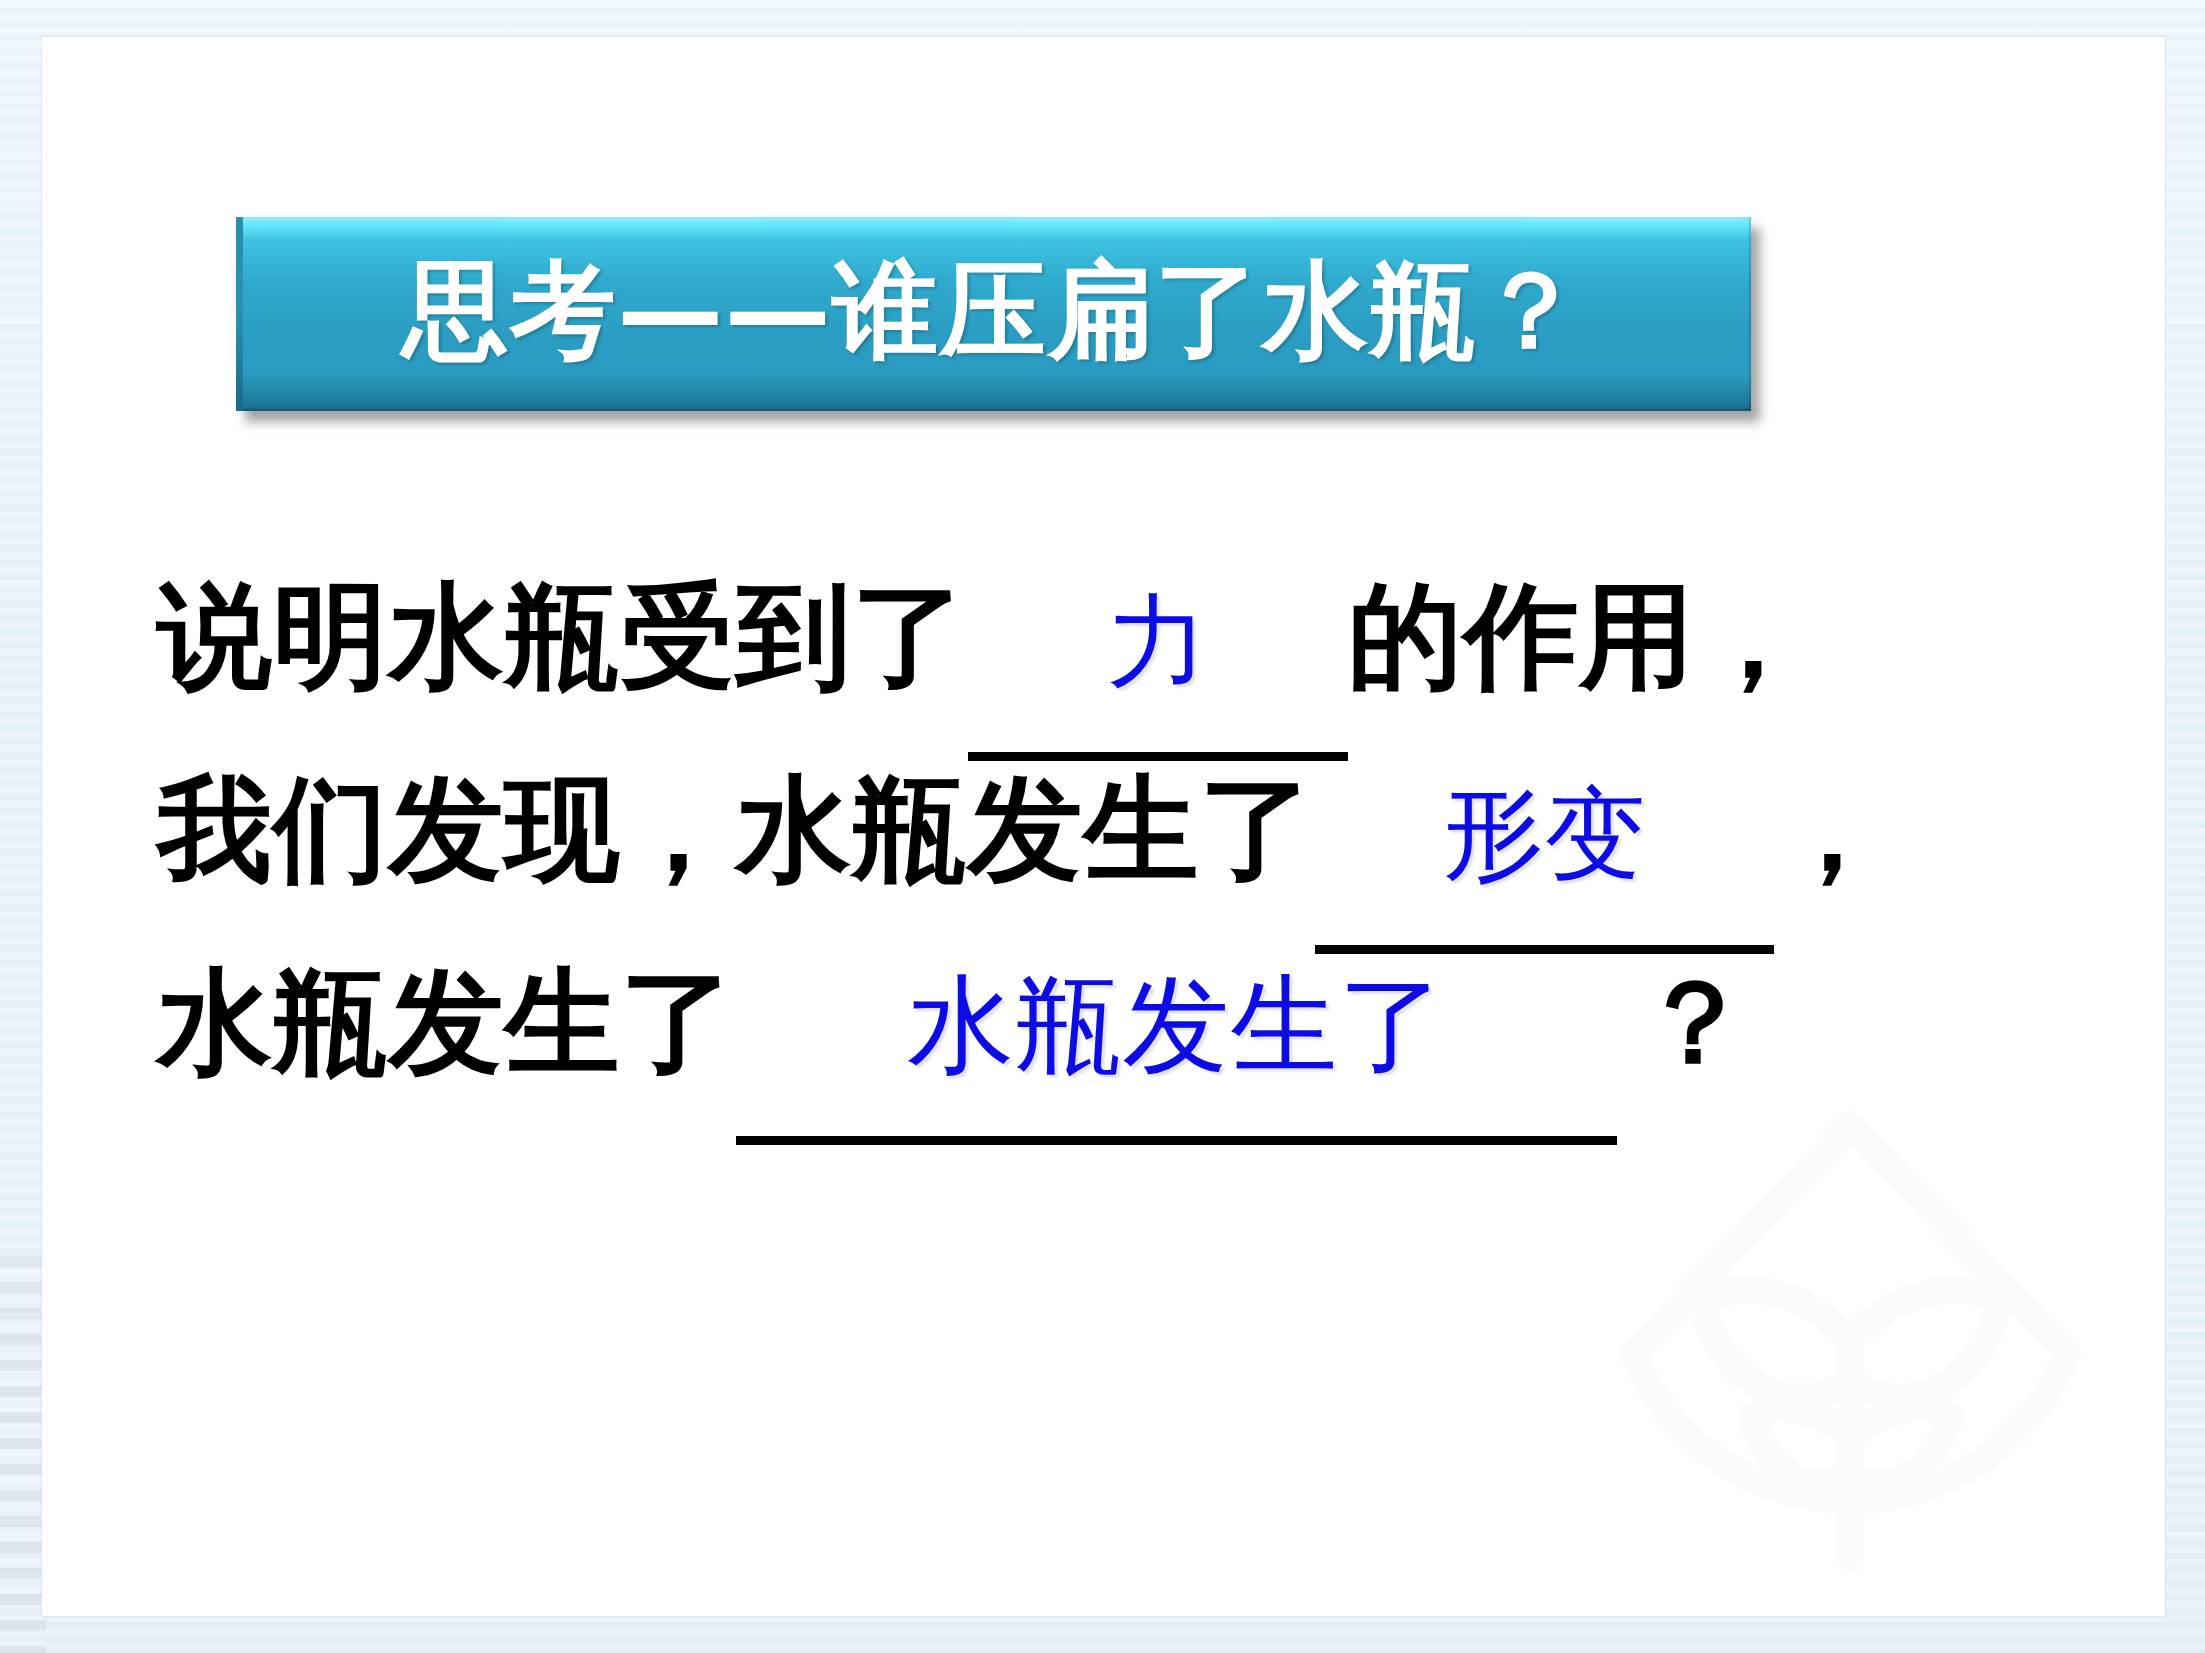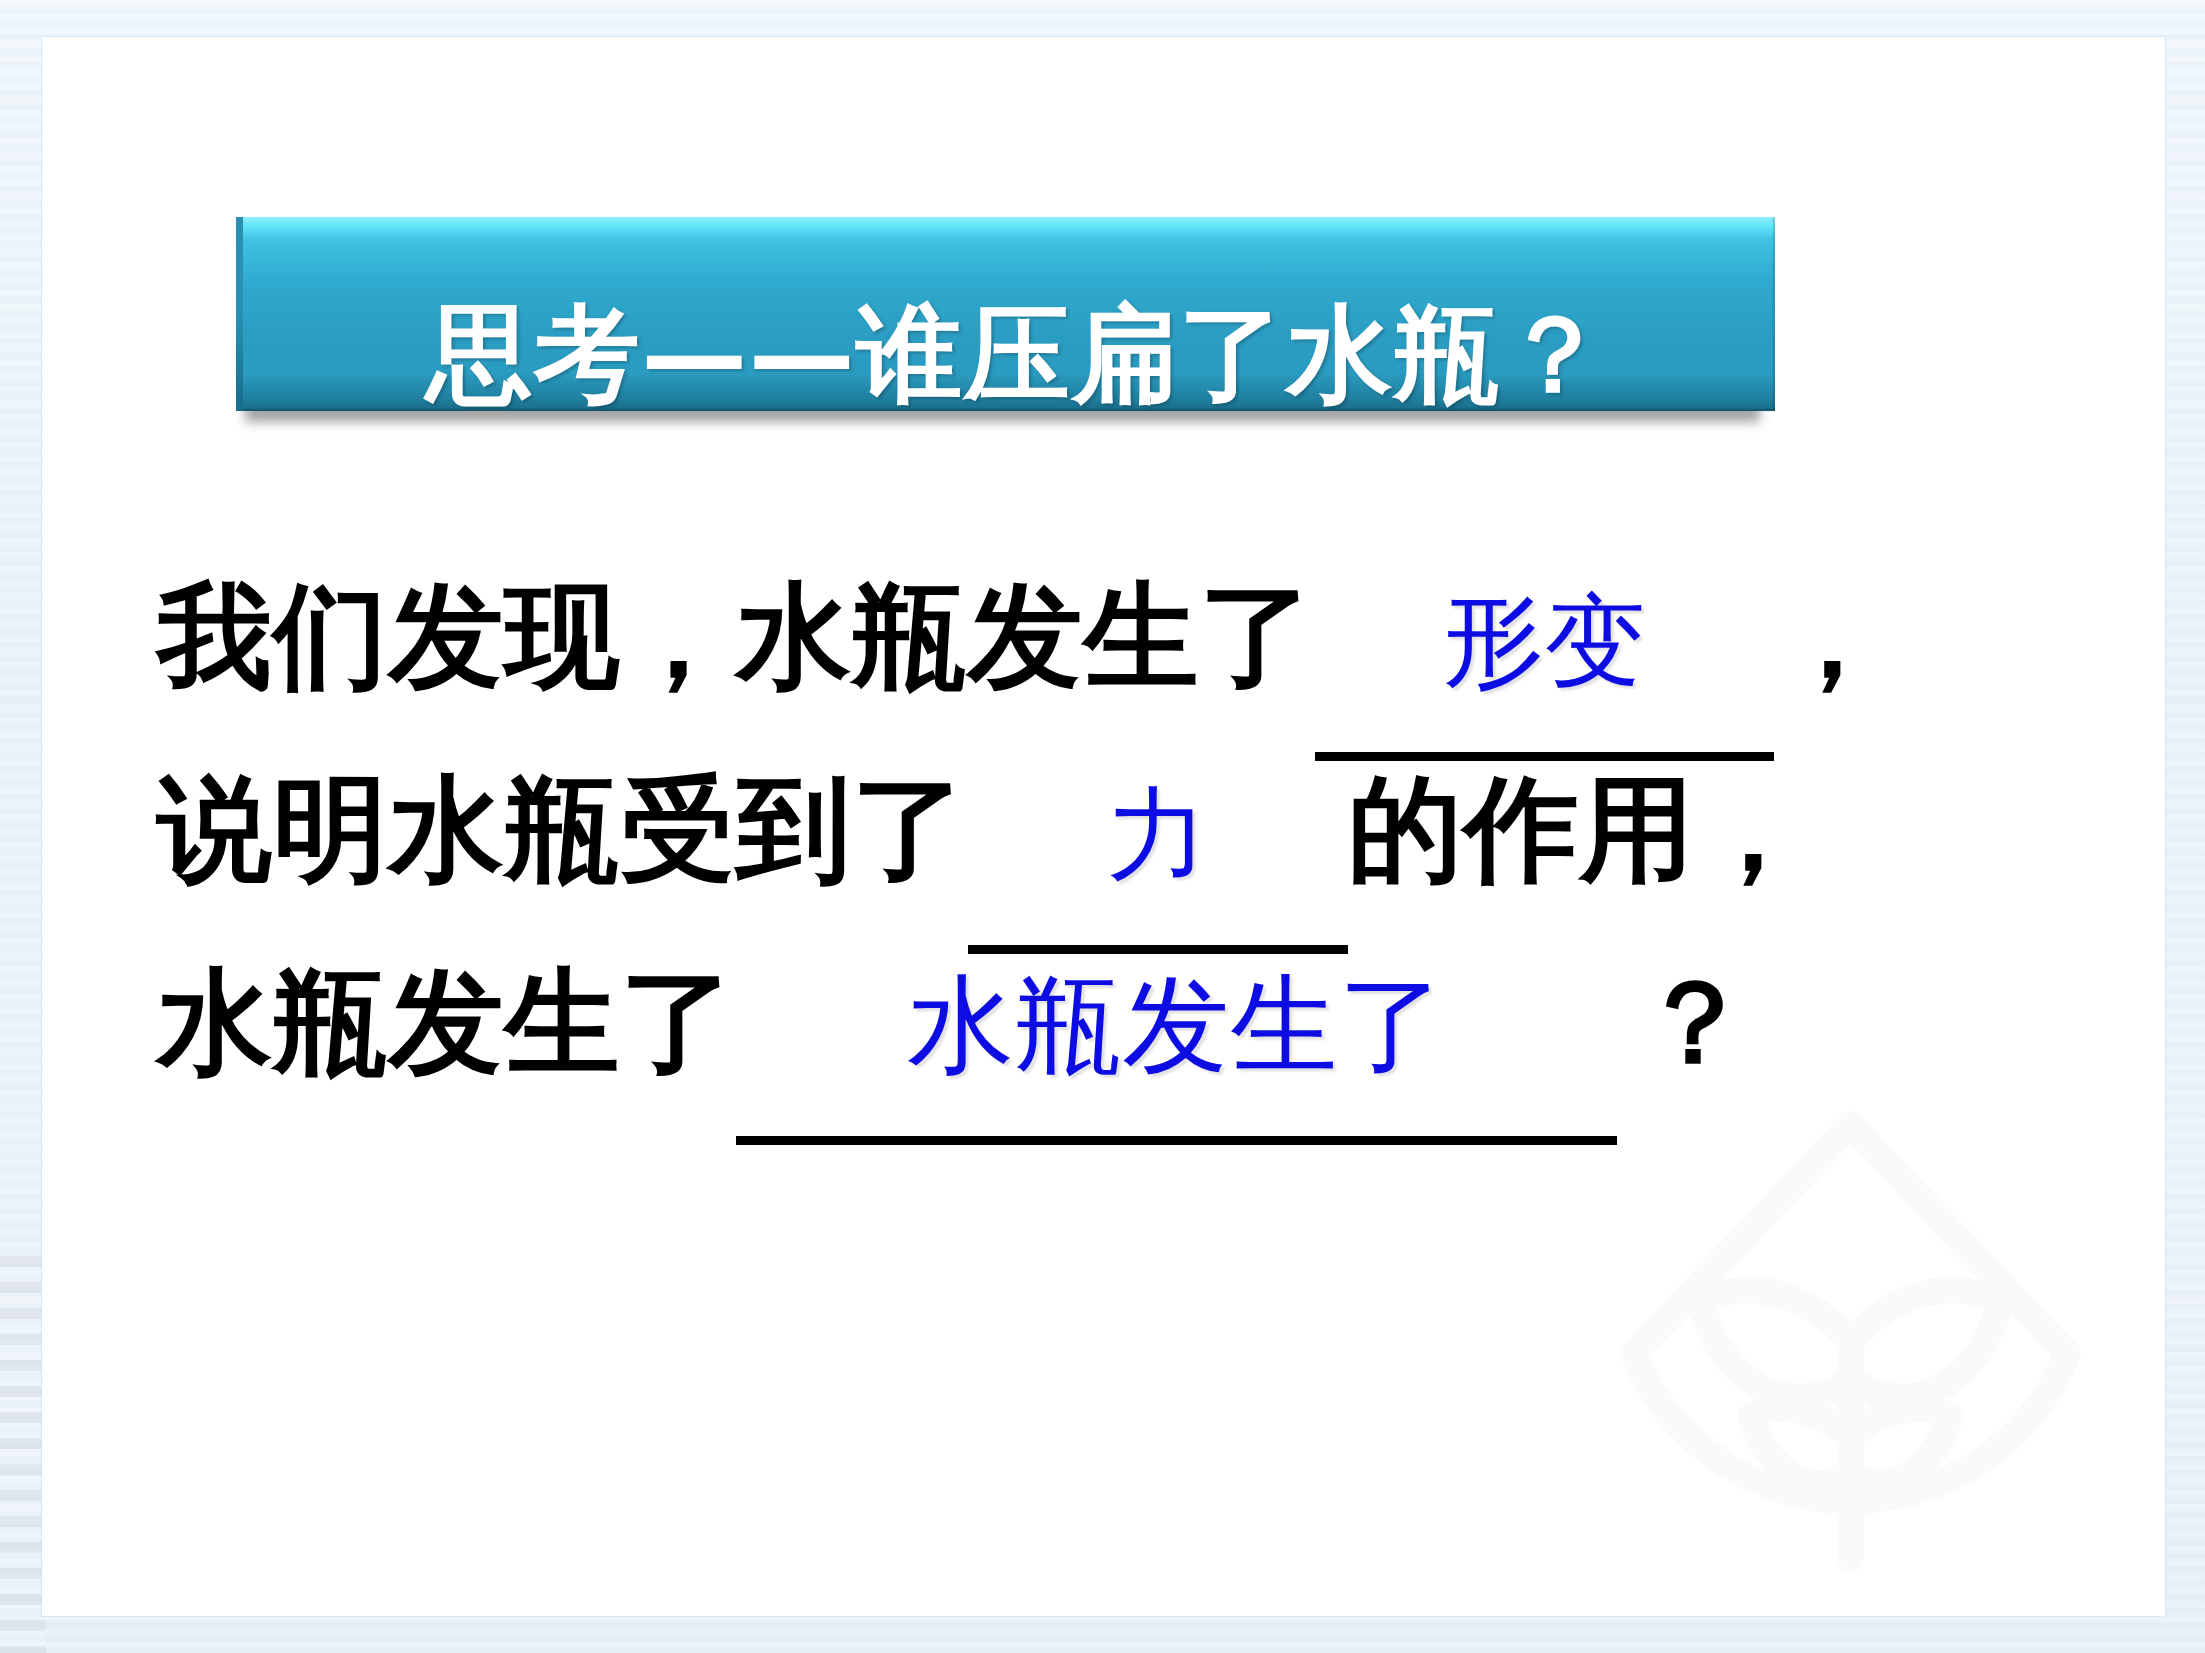--- a/index.html
+++ b/index.html
@@ -104,23 +104,22 @@
         #2fa9cd 34%,
         #2b9dc2 62%,
         #2b9cc1 80%,
         #1f7f9f 94%,
         #186a87 100%);
     box-shadow:
       inset 1.5px 0 0 rgba(255,255,255,0.25),
       inset -2.3px 0 0 rgba(0,0,0,0.12),
       inset 0 -2.3px 0 rgba(0,0,0,0.18);
     display: flex;
-    align-items: flex-end;
+    align-items: center;
     justify-content: center;
-    padding-left: 24px;
   }
   #title-banner-left-bevel {
     position: absolute;
     left: 0; top: 0;
     width: 6.9px; height: 100%;
     background: linear-gradient(180deg, #2b8fae 0%, #2892b3 50%, #176b88 100%);
   }
   #title-banner-text {
     position: relative;
     color: #ffffff;
@@ -214,25 +213,25 @@
       <div id="title-banner-shadow"></div>
       <div id="title-banner">
         <div id="title-banner-left-bevel"></div>
         <div id="title-banner-text">思考——谁压扁了水瓶？</div>
       </div>
     </div>
 
     <div id="body-text">
 
       <div class="body-line">
+        <span class="seg-black">说明水瓶受到了</span><span class="blank blank-2">力</span><span class="punct">的作用，</span>
+      </div>
+
+      <div class="body-line">
         <span class="seg-black">我们发现，水瓶发生了</span><span class="blank blank-1">形变</span><span class="punct">，</span>
-      </div>
-
-      <div class="body-line">
-        <span class="seg-black">说明水瓶受到了</span><span class="blank blank-2">力</span><span class="punct">的作用，</span>
       </div>
 
       <div class="body-line">
         <span class="seg-black">水瓶发生了</span><span class="blank blank-3">水瓶发生了</span><span class="spacer-sm"></span><span class="punct">？</span>
       </div>
 
     </div>
 
   </div>
 </div>

